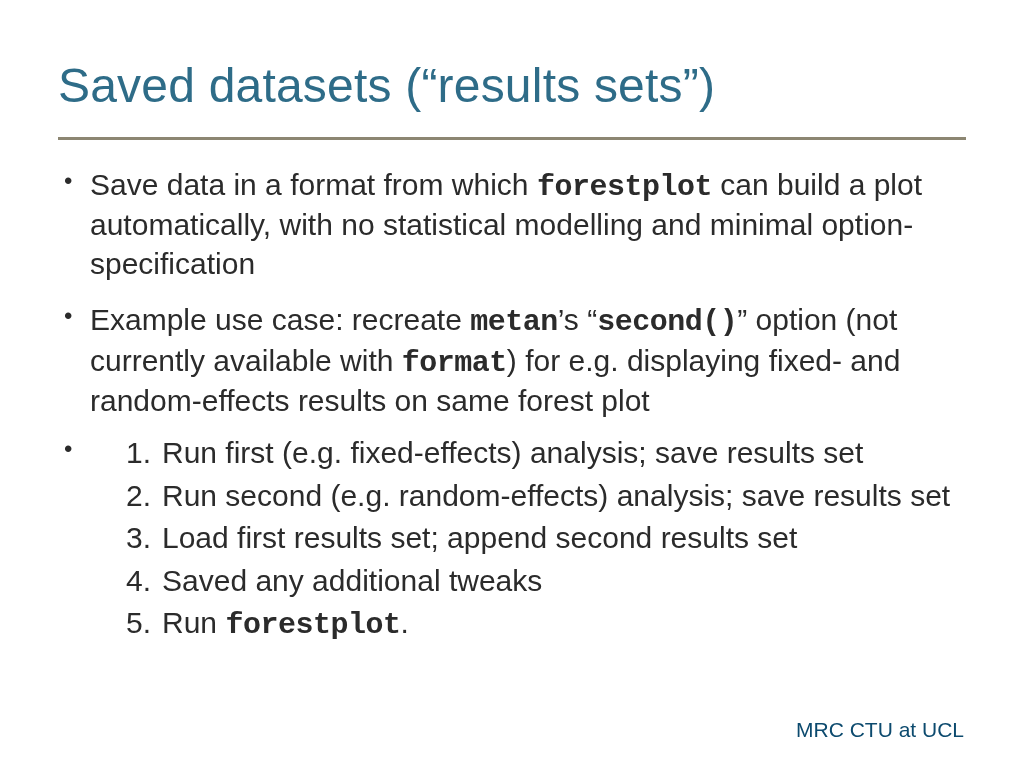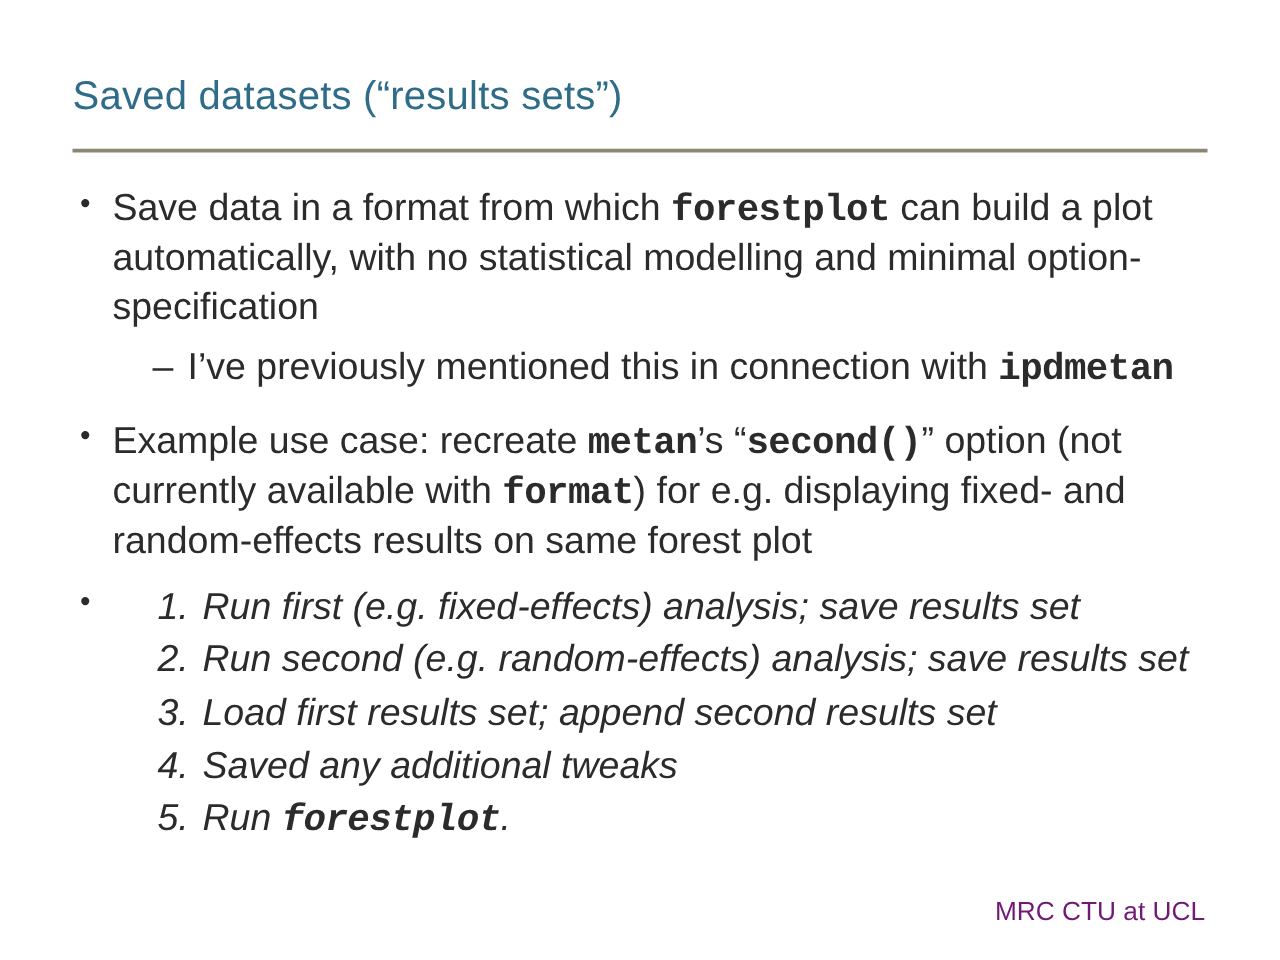--- a/index.html
+++ b/index.html
@@ -1,49 +1,46 @@
 <!DOCTYPE html>
 <html><head>
 <meta charset="utf-8">
 <style>
   * { margin: 0; padding: 0; box-sizing: border-box; }
   html, body { width: 1024px; height: 768px; background: #ffffff; font-family: Arial, Helvetica, sans-serif; color: #2b2b2b; }
   .slide { position: relative; width: 1024px; height: 768px; padding: 58px 58px 0 58px; }
-  .title { color: #2e6c88; font-size: 32px; font-weight: 400; letter-spacing: 0.2px; }
+  .title { color: #2e6c88; font-size: 48px; font-weight: 400; letter-spacing: 0.2px; }
   .hr { height: 3px; background: #8c8672; margin-top: 24px; margin-bottom: 26px; }
   .content { font-size: 30px; line-height: 1.28; font-weight: 400; }
   ul.top { list-style: none; padding-left: 0; }
   ul.top > li { position: relative; padding-left: 32px; margin-bottom: 14px; }
   ul.top > li::before { content: "•"; position: absolute; left: 6px; top: 0; font-size: 24px; }
   ul.sub { list-style: none; padding-left: 32px; margin-top: 10px; }
   ul.sub > li { position: relative; padding-left: 28px; margin-bottom: 6px; }
   ul.sub > li::before { content: "–"; position: absolute; left: 0; top: 0; }
-  ol.steps { list-style: none; padding-left: 36px; margin-top: 8px; counter-reset: step; font-style: italic; }
+  ol.steps { list-style: none; padding-left: 36px; margin-top: 8px; counter-reset: step; }
   ol.steps > li { position: relative; padding-left: 36px; margin-bottom: 4px; counter-increment: step; }
   ol.steps > li::before { content: counter(step) "."; position: absolute; left: 0; top: 0; }
   .mono { font-family: "Courier New", Courier, monospace; font-weight: bold; letter-spacing: -0.5px; }
-  .footer { position: absolute; right: 60px; bottom: 26px; color: #701a75; font-size: 21px; }
+  .footer { position: absolute; right: 60px; bottom: 26px; color: #0c4a6e; font-size: 21px; }
   .gap-after-sub { margin-bottom: 18px !important; }
 </style>
 </head>
 <body>
 
 <div class="slide">
   <h1 class="title">Saved datasets (“results sets”)</h1>
   <div class="hr"></div>
 
   <div class="content">
     <ul class="top">
 
       <li class="gap-after-sub">
         <span>Save data in a format from which </span><span class="mono">forestplot</span><span> can build a plot automatically, with no statistical modelling and minimal option-specification</span>
         <ul class="sub">
-          <li>
-            <span>I’ve previously mentioned this in connection with </span><span class="mono">ipdmetan</span>
-          </li>
         </ul>
       </li>
 
       <li>
         <span>Example use case: recreate </span><span class="mono">metan</span><span>’s “</span><span class="mono">second()</span><span>” option (not currently available with </span><span class="mono">format</span><span>) for e.g. displaying fixed- and random-effects results on same forest plot</span>
       </li>
 
       <li>
         <ol class="steps">
           <li>Run first (e.g. fixed-effects) analysis; save results set</li>

